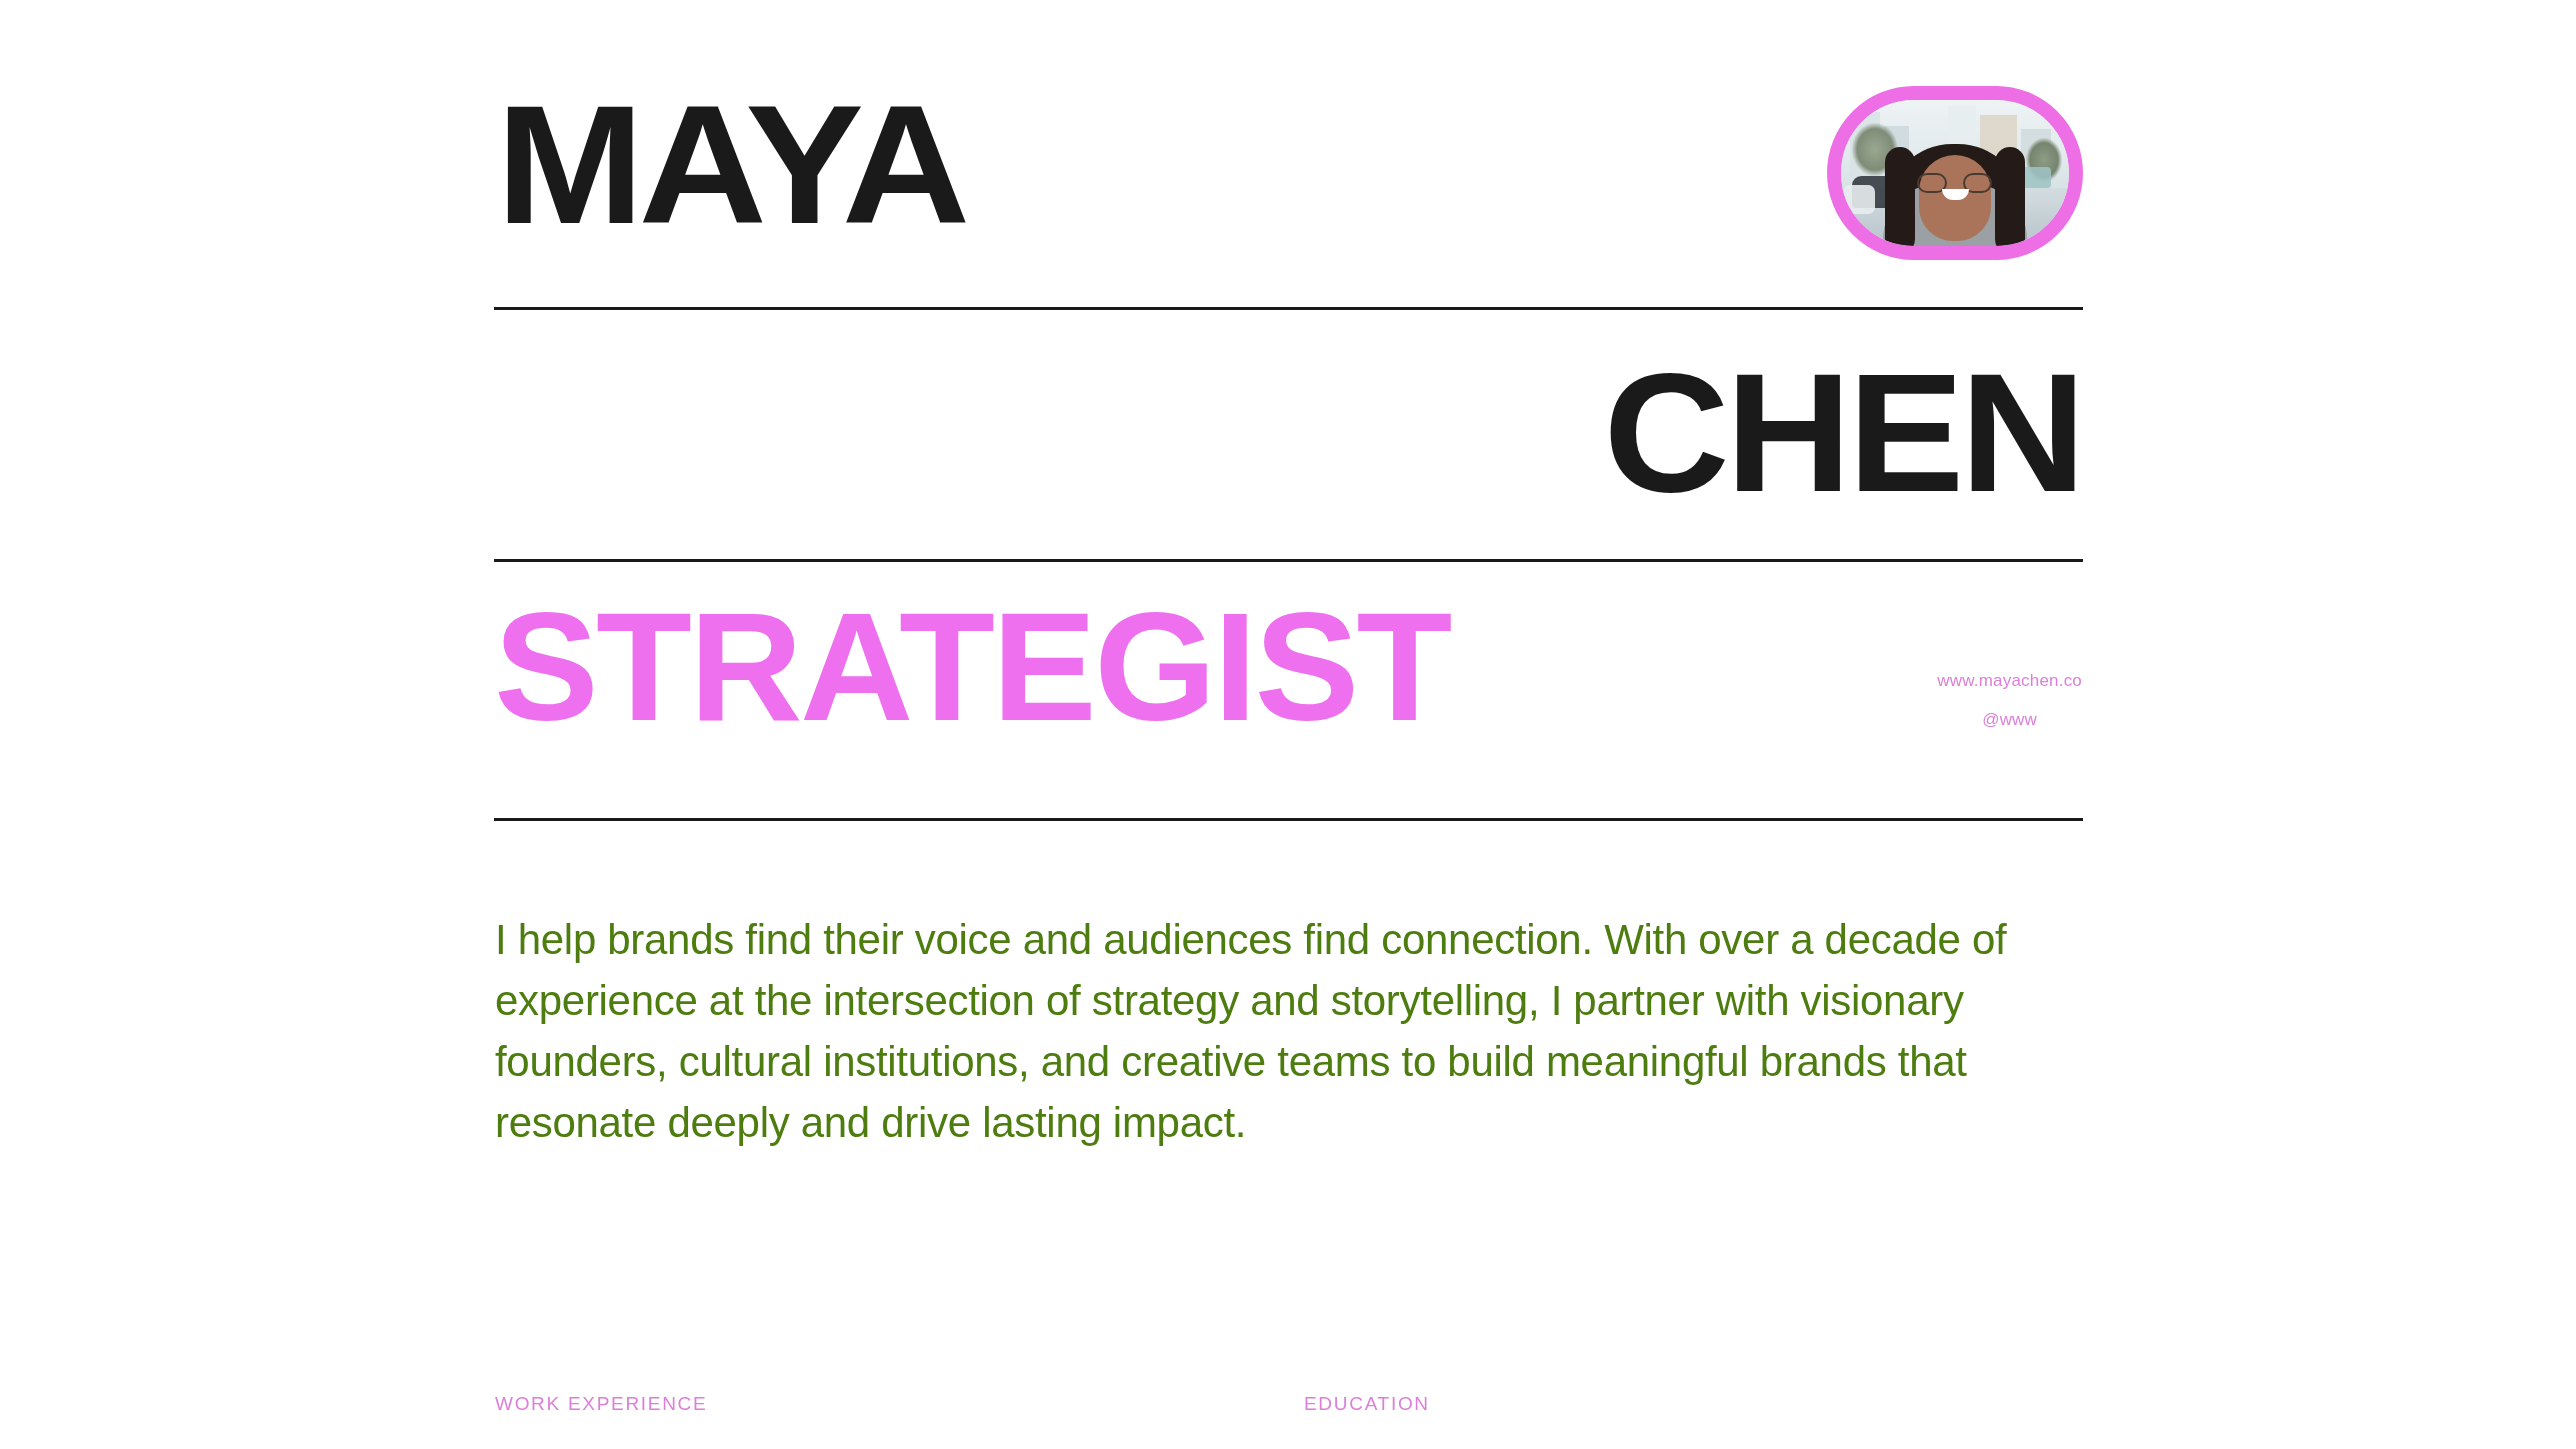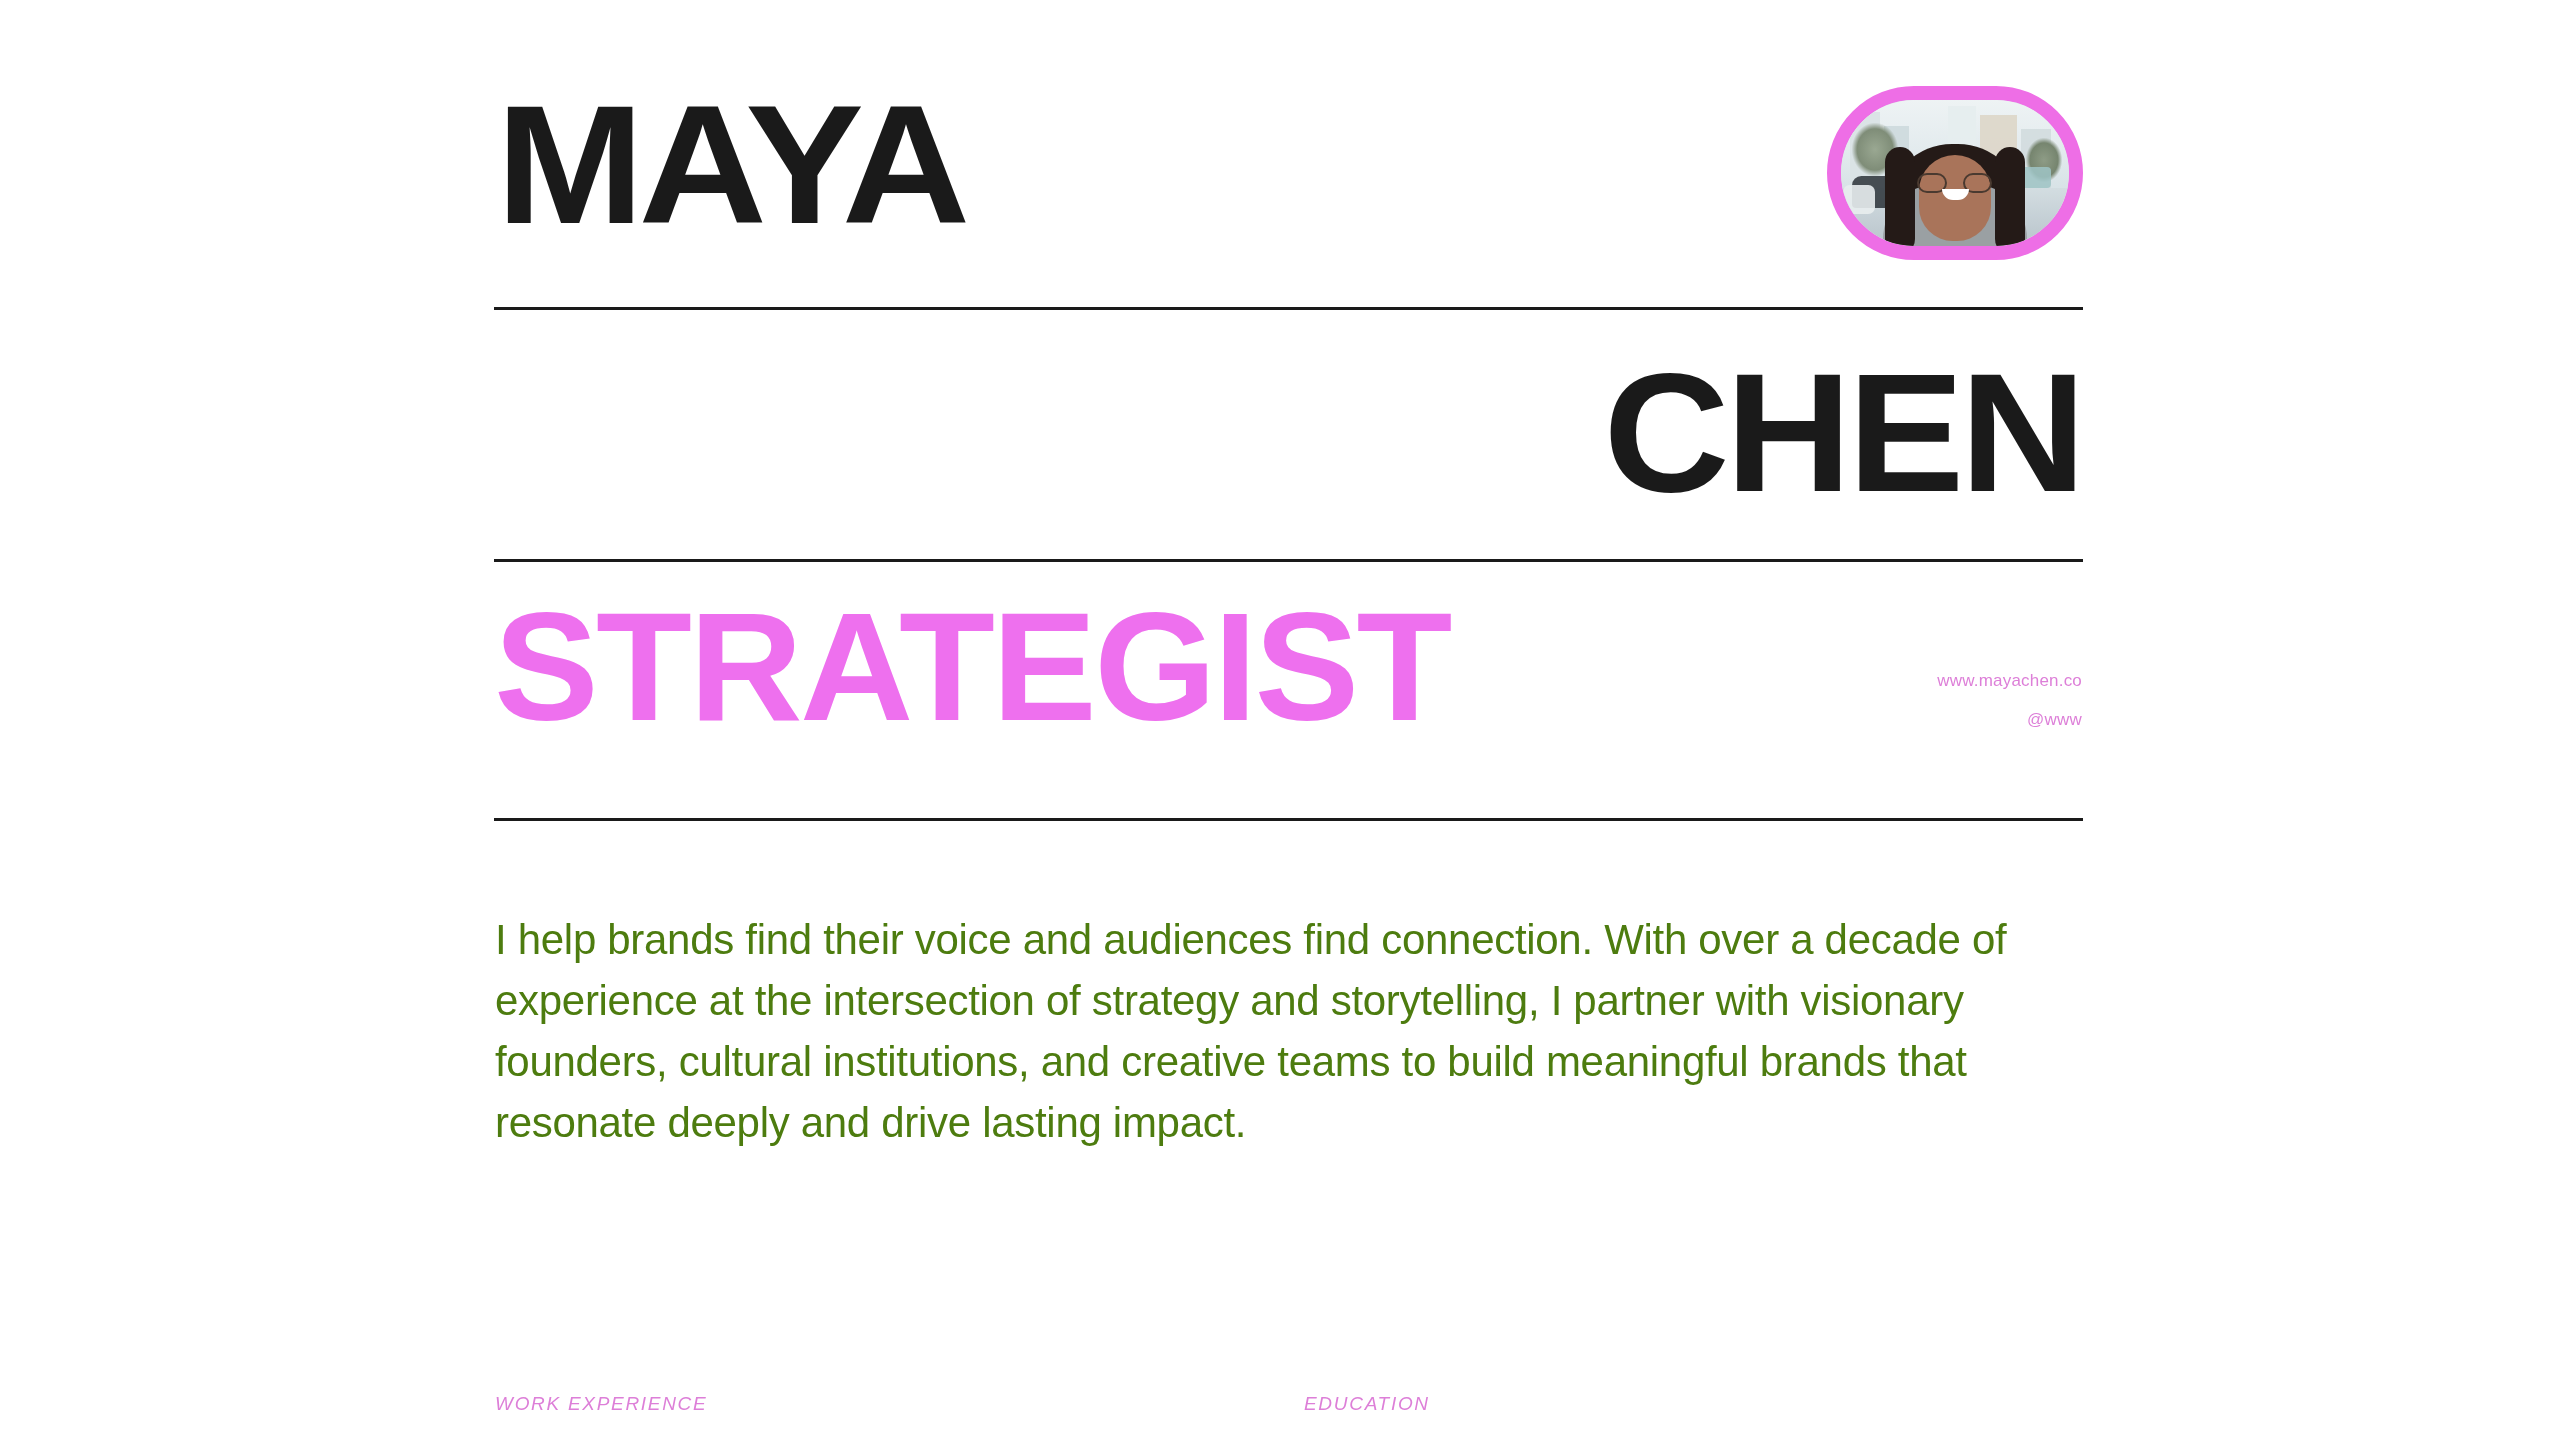--- a/index.html
+++ b/index.html
@@ -170,21 +170,21 @@
     line-height:1;
     color:#ee70ee;
     transform:scaleX(1.02);
     transform-origin:left top;
     white-space:nowrap;
   }
 
   .links-block {
     position:absolute;
     right:494px; top:661px;
-    text-align:right;
+    text-align:center;
     font-size:17px;
     line-height:39px;
     color:#dd7fd8;
     letter-spacing:0.2px;
   }
   .links-block div { white-space:nowrap; }
 
   
   .bio {
     position:absolute;
@@ -198,21 +198,20 @@
 
   
   .section-label {
     position:absolute;
     top:1393px;
     font-size:19px;
     font-weight:normal;
     letter-spacing:1.7px;
     color:#dd7fd8;
     white-space:nowrap;
-    font-style:italic;
   }
   .label-work { left:495px; }
   .label-education { left:1304px; }
 </style>
 </head>
 <body>
 
 <div class="resume">
 
   <div class="name-first">MAYA</div>

